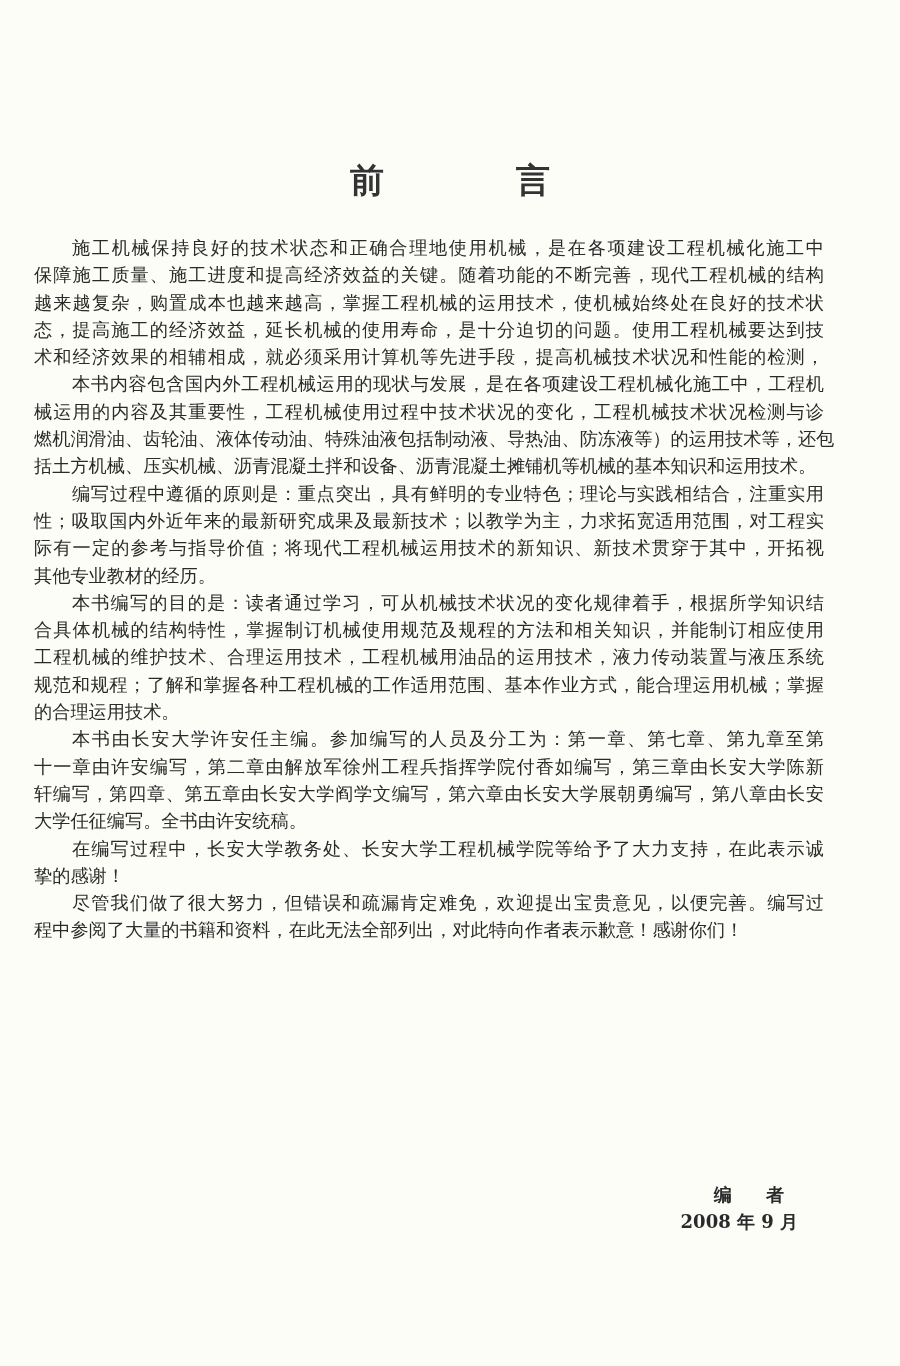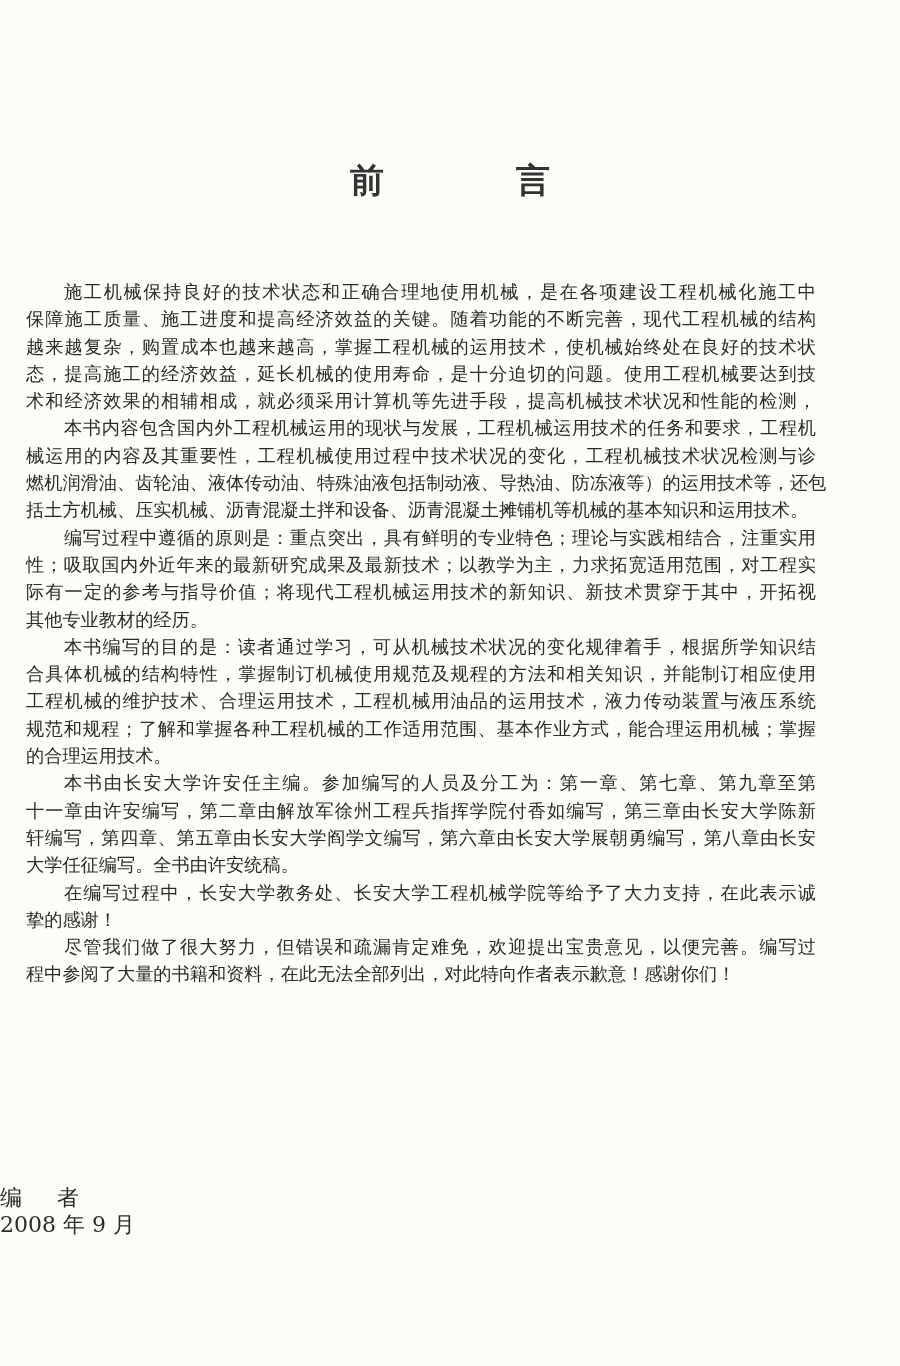--- a/index.html
+++ b/index.html
@@ -11,53 +11,53 @@
     position: relative;
   }
   .page { position: absolute; inset: 0; }
   .title {
     position: absolute; top: 158px; left: 0; width: 900px;
     text-align: center; font-size: 34px; font-weight: bold;
     letter-spacing: 60px; padding-left: 60px; box-sizing: border-box;
     color: #333;
   }
   .body-text {
-    position: absolute; top: 234px; left: 26px; width: 790px; margin-top: 44px;
+    position: absolute; top: 234px; left: 34px; width: 790px;
   }
   .line {
     height: 27.3px; line-height: 27.3px;
     font-size: 18.2px; white-space: nowrap;
     text-align: justify; text-align-last: justify;
     letter-spacing: 0px;
   }
   .line.first { padding-left: 38px; }
   .line.last { text-align-last: left; }
   .sign {
-    position: absolute; left: 0; width: 798px; 
-    font-weight: normal; font-size: 22px;
+    position: absolute; left: 0; width: 798px; text-align: right;
+    font-weight: bold; font-size: 18px;
   }
   .sign.name { top: 1183px; letter-spacing: 14px; padding-right: 0; }
   .sign.date { top: 1210px; }
 </style>
 </head>
 <body>
 
 <div class="page">
   <div class="title">前 言</div>
 
   <div class="body-text" id="body-text">
       <div>
         <div class="line first">施工机械保持良好的技术状态和正确合理地使用机械，是在各项建设工程机械化施工中</div>
         <div class="line">保障施工质量、施工进度和提高经济效益的关键。随着功能的不断完善，现代工程机械的结构</div>
         <div class="line">越来越复杂，购置成本也越来越高，掌握工程机械的运用技术，使机械始终处在良好的技术状</div>
         <div class="line">态，提高施工的经济效益，延长机械的使用寿命，是十分迫切的问题。使用工程机械要达到技</div>
         <div class="line">术和经济效果的相辅相成，就必须采用计算机等先进手段，提高机械技术状况和性能的检测，</div>
       </div>
       <div>
-        <div class="line first">本书内容包含国内外工程机械运用的现状与发展，工程机械运用技术的任务和要求，工程机</div>
+        <div class="line first">本书内容包含国内外工程机械运用的现状与发展，是在各项建设工程机械化施工中，工程机</div>
         <div class="line">械运用的内容及其重要性，工程机械使用过程中技术状况的变化，工程机械技术状况检测与诊</div>
         <div class="line">燃机润滑油、齿轮油、液体传动油、特殊油液包括制动液、导热油、防冻液等）的运用技术等，还包</div>
         <div class="line last">括土方机械、压实机械、沥青混凝土拌和设备、沥青混凝土摊铺机等机械的基本知识和运用技术。</div>
       </div>
       <div>
         <div class="line first">编写过程中遵循的原则是：重点突出，具有鲜明的专业特色；理论与实践相结合，注重实用</div>
         <div class="line">性；吸取国内外近年来的最新研究成果及最新技术；以教学为主，力求拓宽适用范围，对工程实</div>
         <div class="line">际有一定的参考与指导价值；将现代工程机械运用技术的新知识、新技术贯穿于其中，开拓视</div>
         <div class="line last">其他专业教材的经历。</div>
       </div>

